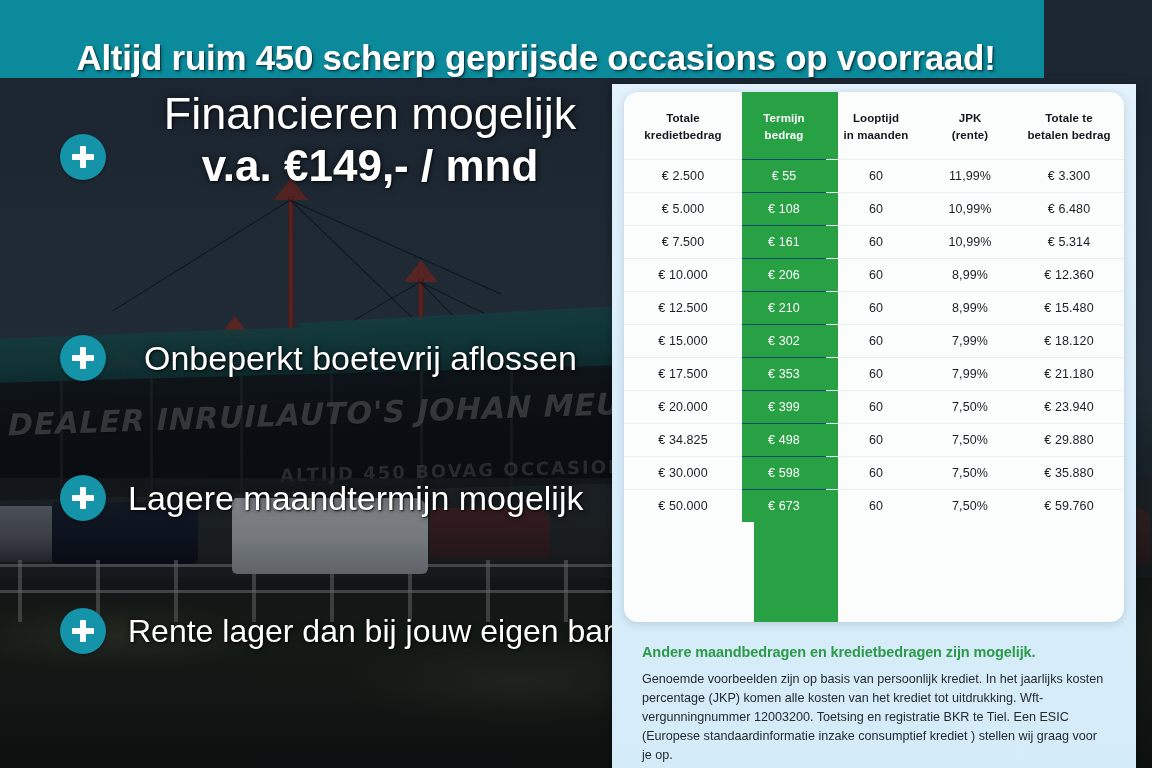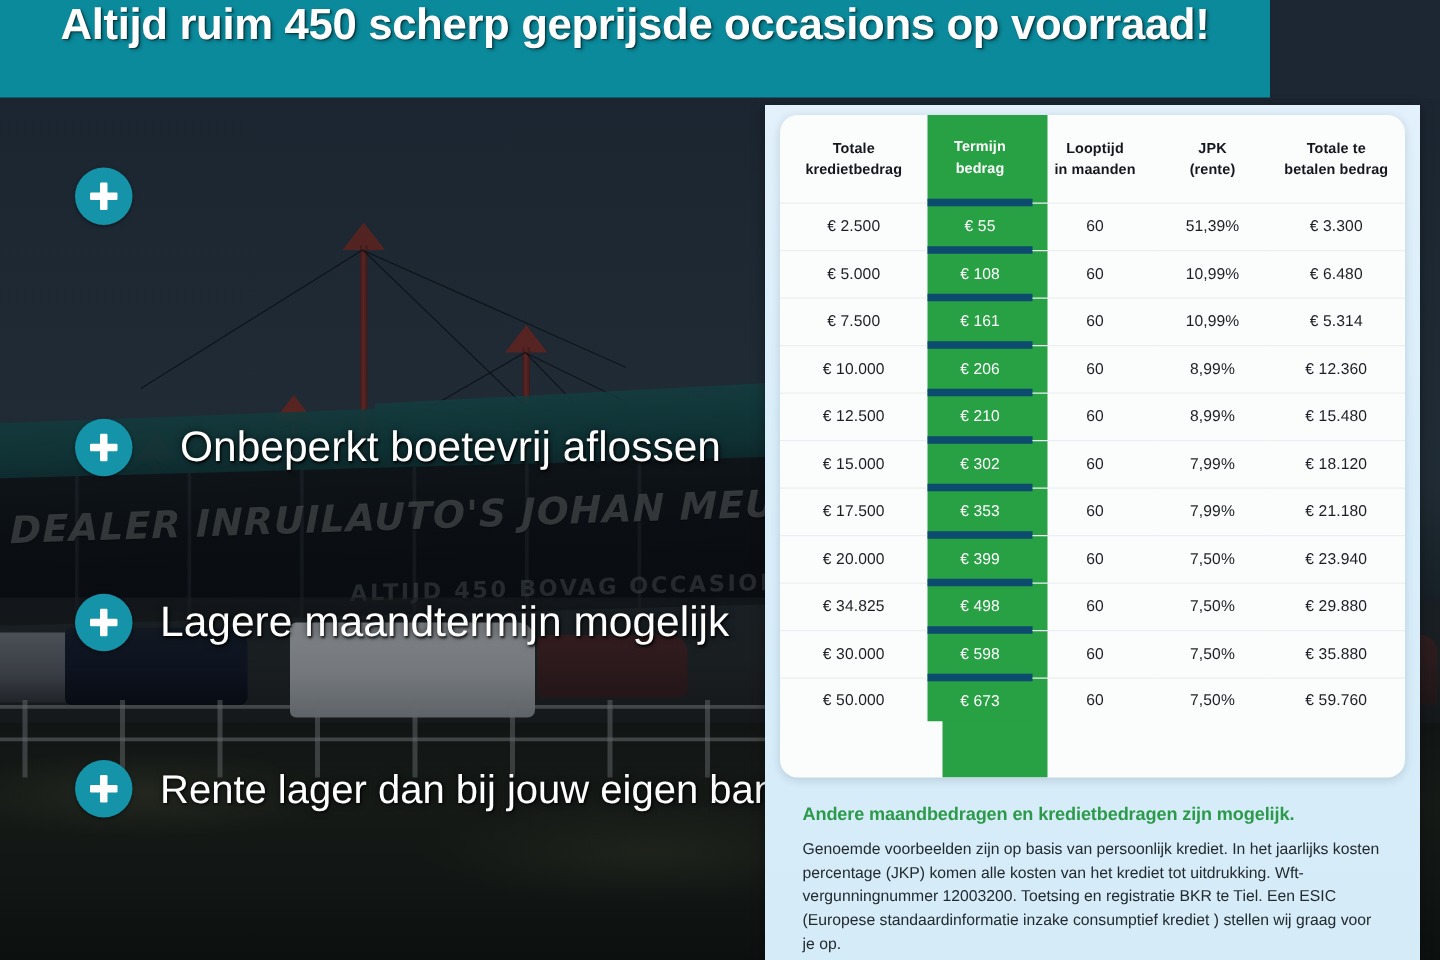--- a/index.html
+++ b/index.html
@@ -7,22 +7,23 @@
     width:1152px;height:768px;overflow:hidden;
     font-family:"Liberation Sans", sans-serif;
     background:#1d2733;
   }
   .stage{position:relative;width:1152px;height:768px;overflow:hidden;background:#1d2733;}
 
   
   .banner{
     position:absolute;left:0;top:0;width:1016px;height:78px;
     background:#0b8a9c;
-    display:flex;align-items:flex-start;justify-content:center;
+    display:flex;align-items:flex-end;justify-content:center;
     z-index:20;
+    padding-left:28px;
   }
   .banner-text{
     color:#ffffff;font-weight:bold;font-size:35px;letter-spacing:-0.3px;
     text-shadow:1px 1px 1px rgba(0,0,0,.45), 2px 2px 3px rgba(0,0,0,.30);
     white-space:nowrap;
   }
 
   
   .photo{position:absolute;left:0;top:78px;width:1152px;height:690px;overflow:hidden;}
   .sky{
@@ -138,21 +139,21 @@
     font-size:11.5px;font-weight:bold;color:#14181c;
     padding:18px 2px 16px;text-align:center;line-height:1.45;
     letter-spacing:.1px;
   }
   table.rate th.hl{color:#ffffff;}
   table.rate td{
     font-size:12.5px;color:#1b1f24;text-align:center;
     padding:9px 2px;border-top:1px solid #eceff1;letter-spacing:.1px;
   }
   table.rate td.hl{
-    color:#ffffff;border-top:6px solid #0c4a6e;
+    color:#ffffff;border-top:1px solid #0c4a6e;
   }
   .col-hl{background:#27a144;}
   th.col-hl{background:#27a144;}
   .thead-row th{border:0;}
   .col1{width:118px;}
   .col2{width:84px;}
   .col3{width:100px;}
   .col4{width:88px;}
   .col5{width:110px;}
   
@@ -255,20 +256,24 @@
   </div>
 
   <div class="banner">
     <div class="banner-text">Altijd ruim 450 scherp geprijsde occasions op voorraad!</div>
   </div>
 
   <div class="features">
 
     <div class="feat" style="left:60px;top:56px;">
       <div class="plus"></div>
+    </div>
+    <div class="headline-wrap">
+      <div class="headline1">Financieren mogelijk</div>
+      <div class="headline2">v.a. €149,- / mnd</div>
     </div>
 
     <div class="feat" style="left:60px;top:257px;">
       <div class="plus"></div>
       <div class="feat-txt" style="margin-left:38px;">Onbeperkt boetevrij aflossen</div>
     </div>
 
     <div class="feat" style="left:60px;top:397px;">
       <div class="plus"></div>
       <div class="feat-txt" style="margin-left:22px;">Lagere maandtermijn mogelijk</div>
@@ -315,21 +320,21 @@
                 <span>Totale te</span><br>
                 <span>betalen bedrag</span>
               </th>
             </tr>
           </thead>
           <tbody id="rates-body">
               <tr>
                 <td>€ 2.500</td>
                 <td class="hl col-hl">€ 55</td>
                 <td>60</td>
-                <td>51,39%</td>
+                <td>11,99%</td>
                 <td>€ 3.300</td>
               </tr>
               <tr>
                 <td>€ 5.000</td>
                 <td class="hl col-hl">€ 108</td>
                 <td>60</td>
                 <td>10,99%</td>
                 <td>€ 6.480</td>
               </tr>
               <tr>

